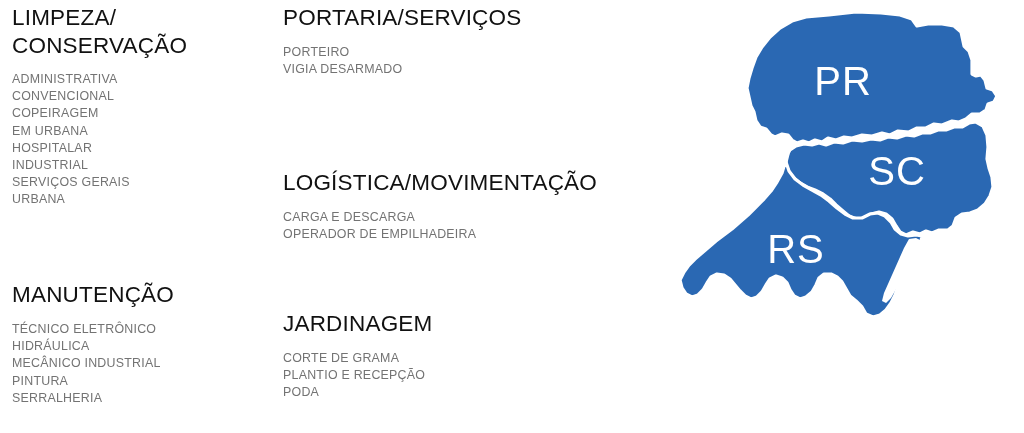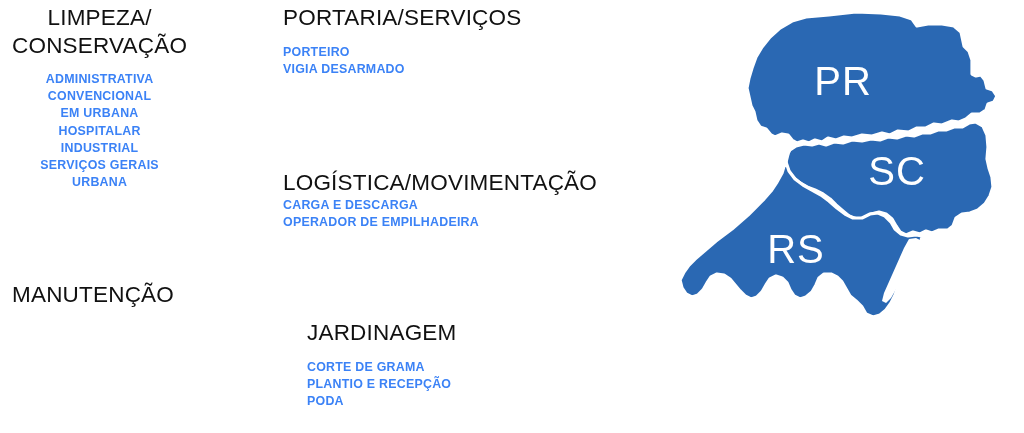--- a/index.html
+++ b/index.html
@@ -35,52 +35,51 @@
 
   .group-title {
     font-family: "Liberation Sans", sans-serif;
     font-size: 22.5px;
     font-weight: 400;
     line-height: 28px;
     letter-spacing: 0.2px;
     color: #111111;
     margin: 0;
     white-space: pre-line;
-    text-align: center;
   }
 
   .group-list {
     list-style: none;
     margin: 0;
     padding: 0;
   }
   .group-list li {
     font-family: "Liberation Sans", sans-serif;
     font-size: 12.4px;
-    font-weight: 700;
+    font-weight: 400;
     line-height: 17.2px;
     letter-spacing: 0.25px;
-    color: #3b82f6;
+    color: #737373;
     white-space: nowrap;
   }
 
   
   #g-limpeza     { top: 4px;   }
-  #g-limpeza  .group-list { margin-top: 11px; text-align: center; }
+  #g-limpeza  .group-list { margin-top: 11px; }
 
   #g-manutencao  { top: 281px; }
   #g-manutencao .group-list { margin-top: 12px; }
 
   #g-portaria    { top: 4px;   }
   #g-portaria .group-list { margin-top: 12px; }
 
   #g-logistica   { top: 169px; }
-  #g-logistica .group-list { }
-
-  #g-jardinagem  { top: 319px; margin-left: 24px; }
+  #g-logistica .group-list { margin-top: 12px; }
+
+  #g-jardinagem  { top: 310px; }
   #g-jardinagem .group-list { margin-top: 12px; }
 
   
   .map-wrap {
     position: absolute;
     left: 676px;
     top: 2px;
     width: 348px;
     height: 431px;
   }
@@ -103,30 +102,38 @@
 <div class="page">
 
   <div class="col col-left">
 
     <section class="group" id="g-limpeza">
       <h2 class="group-title">LIMPEZA/
 CONSERVAÇÃO</h2>
       <ul class="group-list">
         <li>ADMINISTRATIVA</li>
         <li>CONVENCIONAL</li>
+        <li>COPEIRAGEM</li>
         <li>EM URBANA</li>
         <li>HOSPITALAR</li>
         <li>INDUSTRIAL</li>
         <li>SERVIÇOS GERAIS</li>
         <li>URBANA</li>
       </ul>
     </section>
 
     <section class="group" id="g-manutencao">
       <h2 class="group-title">MANUTENÇÃO</h2>
+      <ul class="group-list">
+        <li>TÉCNICO ELETRÔNICO</li>
+        <li>HIDRÁULICA</li>
+        <li>MECÂNICO INDUSTRIAL</li>
+        <li>PINTURA</li>
+        <li>SERRALHERIA</li>
+      </ul>
     </section>
 
   </div>
 
   <div class="col col-mid">
 
     <section class="group" id="g-portaria">
       <h2 class="group-title">PORTARIA/SERVIÇOS</h2>
       <ul class="group-list">
         <li>PORTEIRO</li>

